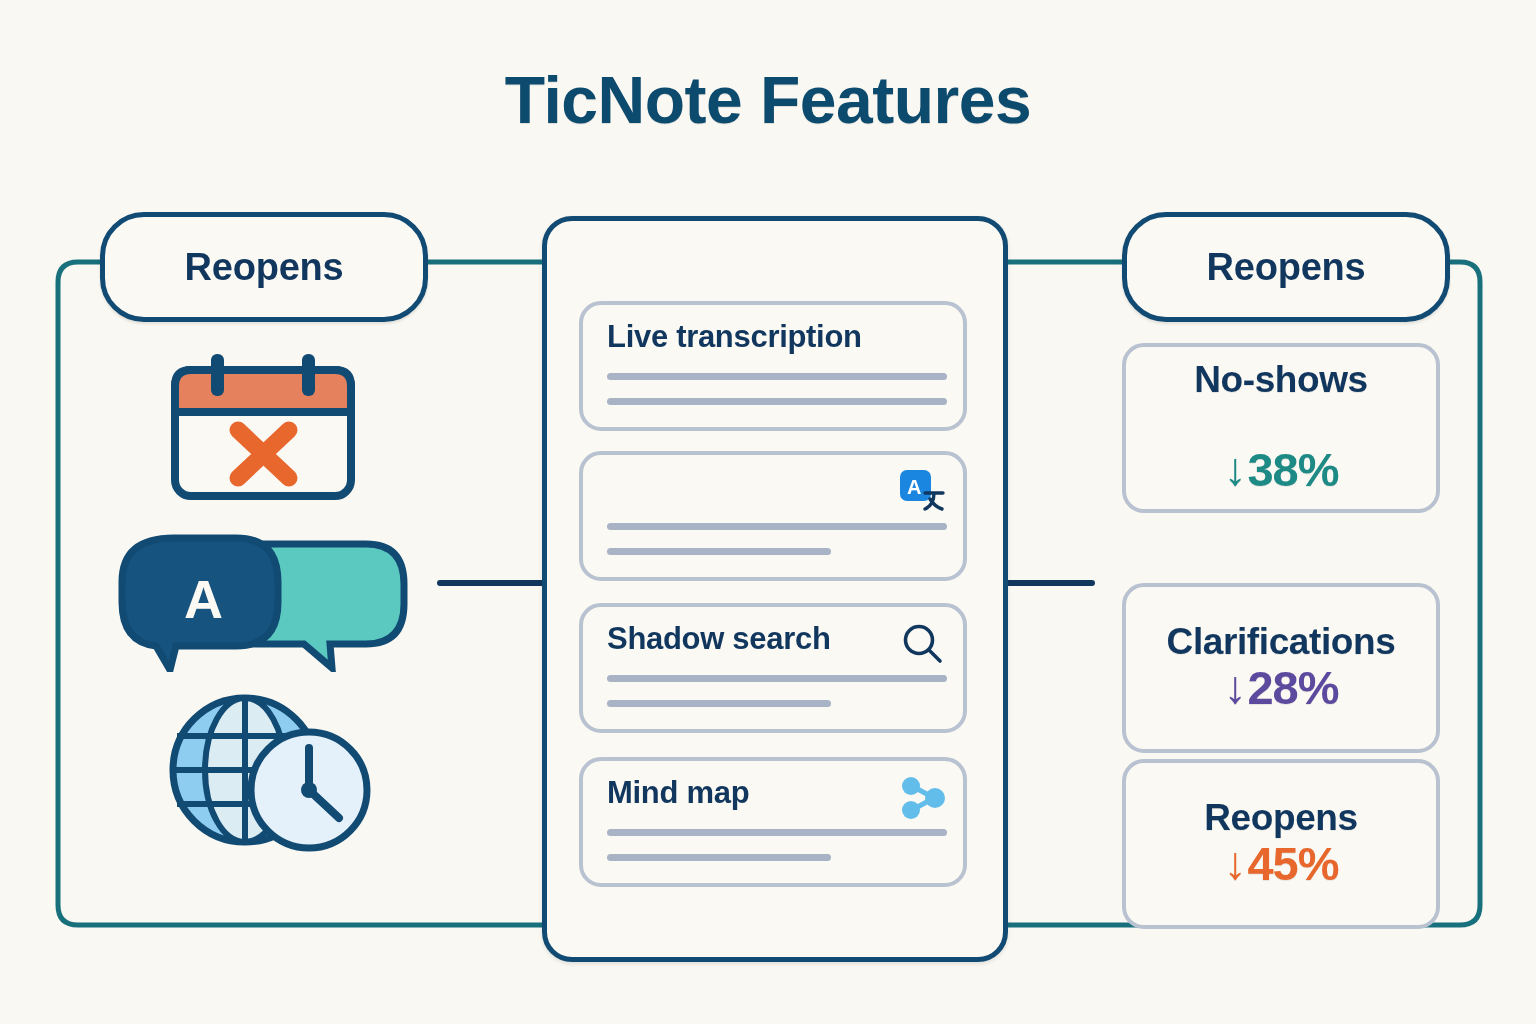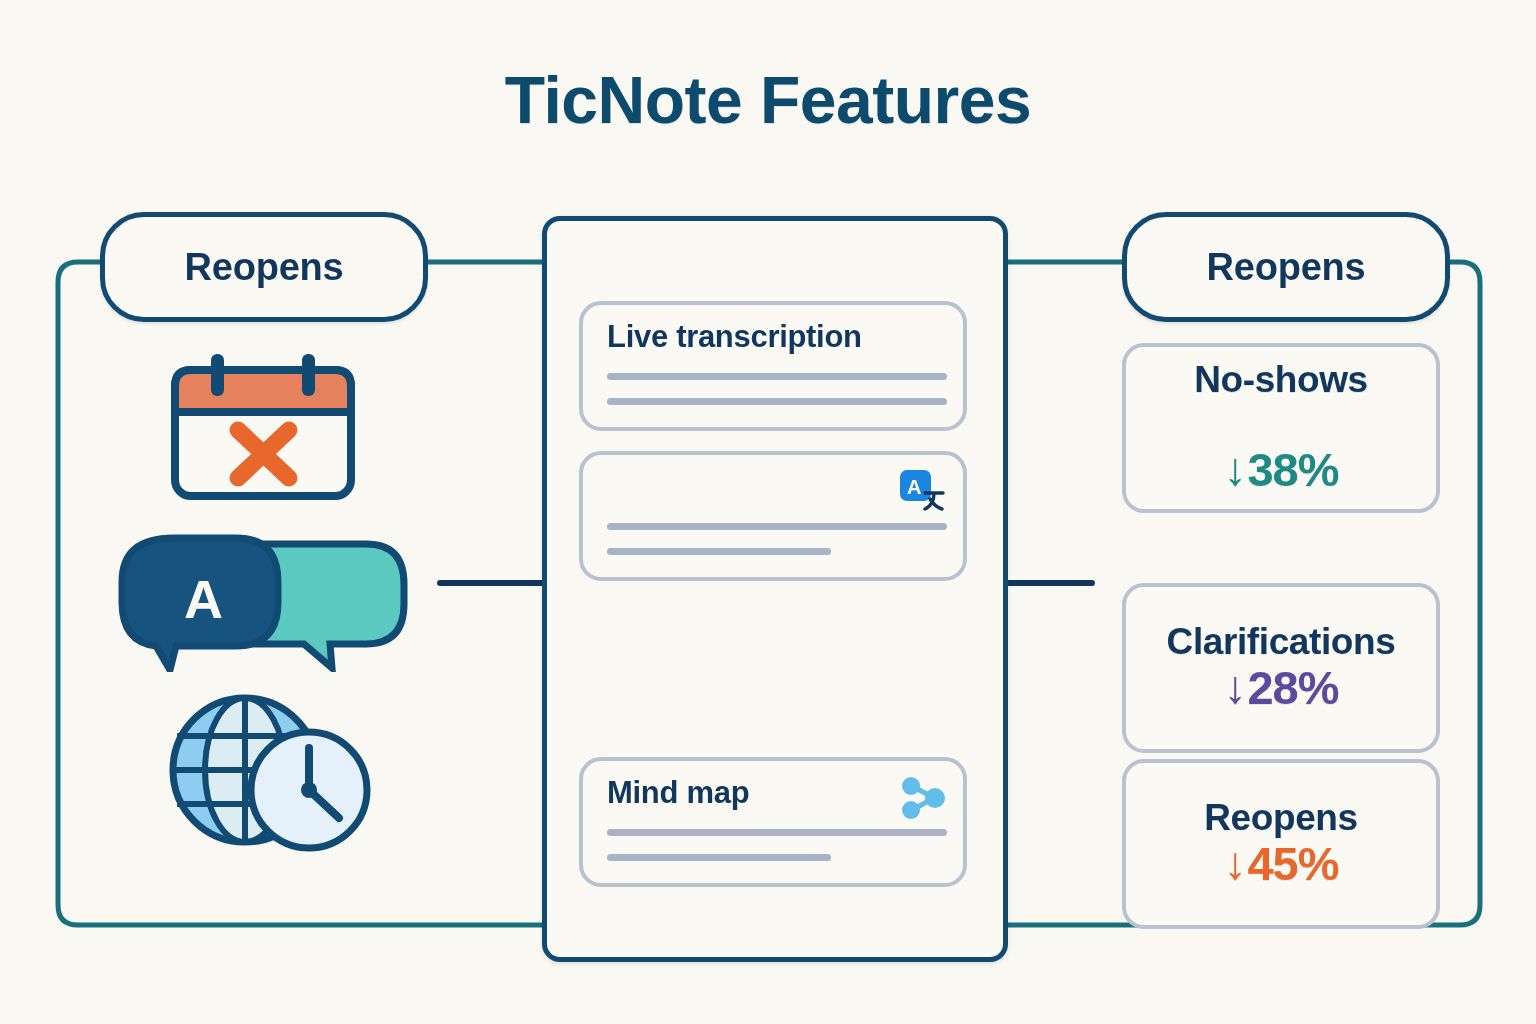--- a/index.html
+++ b/index.html
@@ -72,21 +72,21 @@
 
   
   #center-card {
     position: absolute;
     left: 542px;
     top: 216px;
     width: 456px;
     height: 736px;
     background: #fbf9f4;
     border: 5px solid #114a73;
-    border-radius: 18px;
+    border-radius: 30px;
     box-shadow: 0 2px 4px rgba(0,0,0,0.10);
   }
   .feature-row {
     position: absolute;
     left: 32px;
     width: 388px;
     height: 130px;
     background: #fbf9f4;
     border: 4px solid #b9c2d0;
     border-radius: 22px;
@@ -232,20 +232,31 @@
         <rect x="1" y="1" width="31" height="31" rx="7" fill="#1a86e0"></rect>
         <text x="8" y="25" font-family="Liberation Sans, sans-serif" font-size="20" font-weight="700" fill="#ffffff">A</text>
         <path d="M26 24 H44 M35 24 q0 12 -9 16 M31 30 q5 8 12 10" stroke="#11375e" stroke-width="3.4" fill="none" stroke-linecap="round"></path>
       </svg>
       <div class="feature-lines">
         <div class="fline"></div>
         <div class="fline short"></div>
       </div>
     </div>
 
+    <div class="feature-row" id="row-2">
+      <div class="feature-label">Shadow search</div>
+      <svg class="feature-icon" viewBox="0 0 46 46">
+        <circle cx="20" cy="19" r="13.5" fill="none" stroke="#11375e" stroke-width="3.6"></circle>
+        <path d="M30 29 L41 40" stroke="#11375e" stroke-width="3.6" stroke-linecap="round"></path>
+      </svg>
+      <div class="feature-lines">
+        <div class="fline"></div>
+        <div class="fline short"></div>
+      </div>
+    </div>
 
     <div class="feature-row" id="row-3">
       <div class="feature-label">Mind map</div>
       <svg class="feature-icon" viewBox="0 0 46 46">
         <path d="M13 11 L35 23 M13 35 L35 23" stroke="#62bdea" stroke-width="5" stroke-linecap="round"></path>
         <circle cx="12" cy="11" r="9" fill="#62bdea"></circle>
         <circle cx="36" cy="23" r="10" fill="#62bdea"></circle>
         <circle cx="12" cy="35" r="9" fill="#62bdea"></circle>
       </svg>
       <div class="feature-lines">

